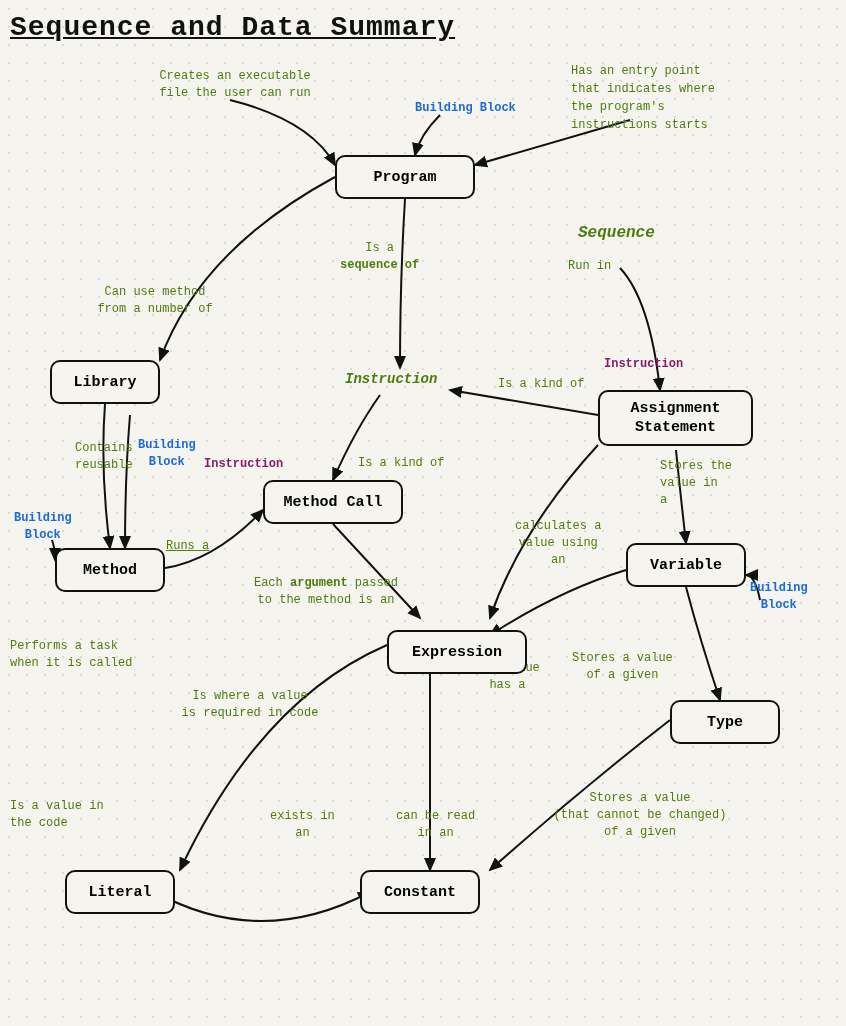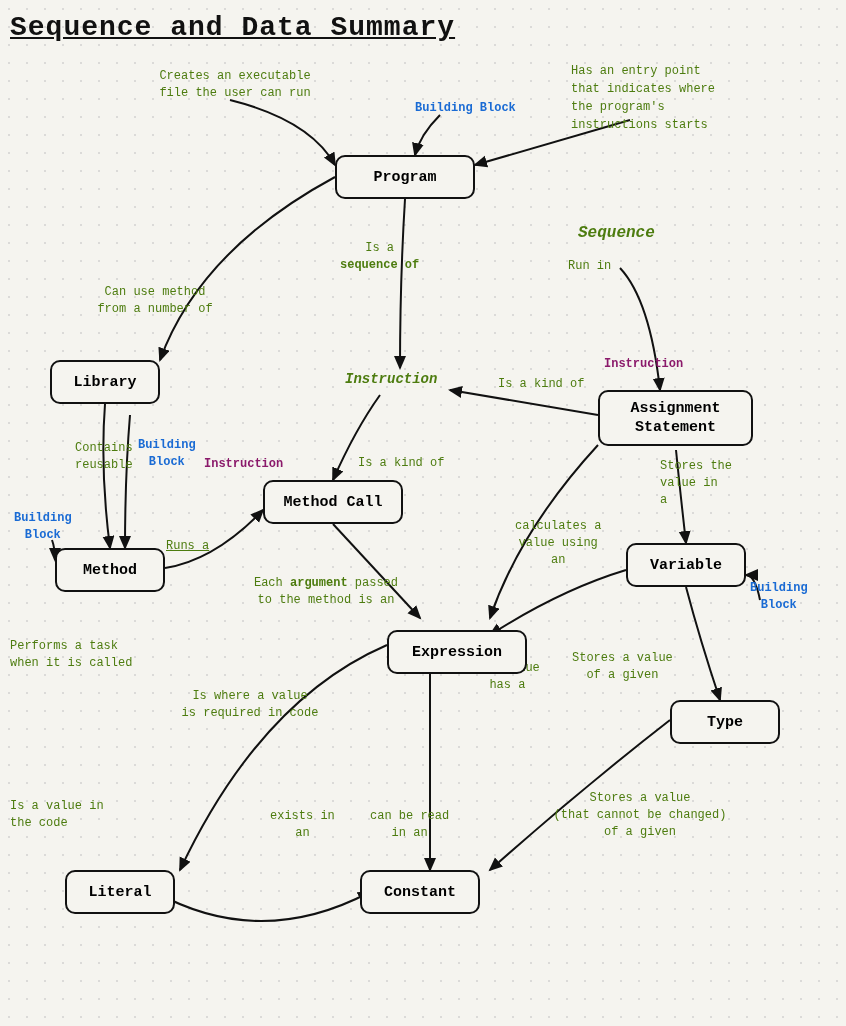--- a/index.html
+++ b/index.html
@@ -295,21 +295,21 @@
   </div>
 
   <div class="label" style="left:10px; top:798px; text-align:left;">
     Is a value in<br>the code
   </div>
 
   <div class="label" style="left:222px; top:808px; text-align:center;margin-left:48px;">
     exists in<br>an
   </div>
 
-  <div class="label" style="left:370px; top:808px; text-align:center;">
+  <div class="label" style="left:396px; top:808px; text-align:center;">
     can be read<br>in an
   </div>
 
   <div class="label" style="left:540px; top:790px; width:200px; text-align:center;">
     Stores a value<br>(that cannot be changed)<br>of a given
   </div>
 
 </div>
 
 </body></html>

